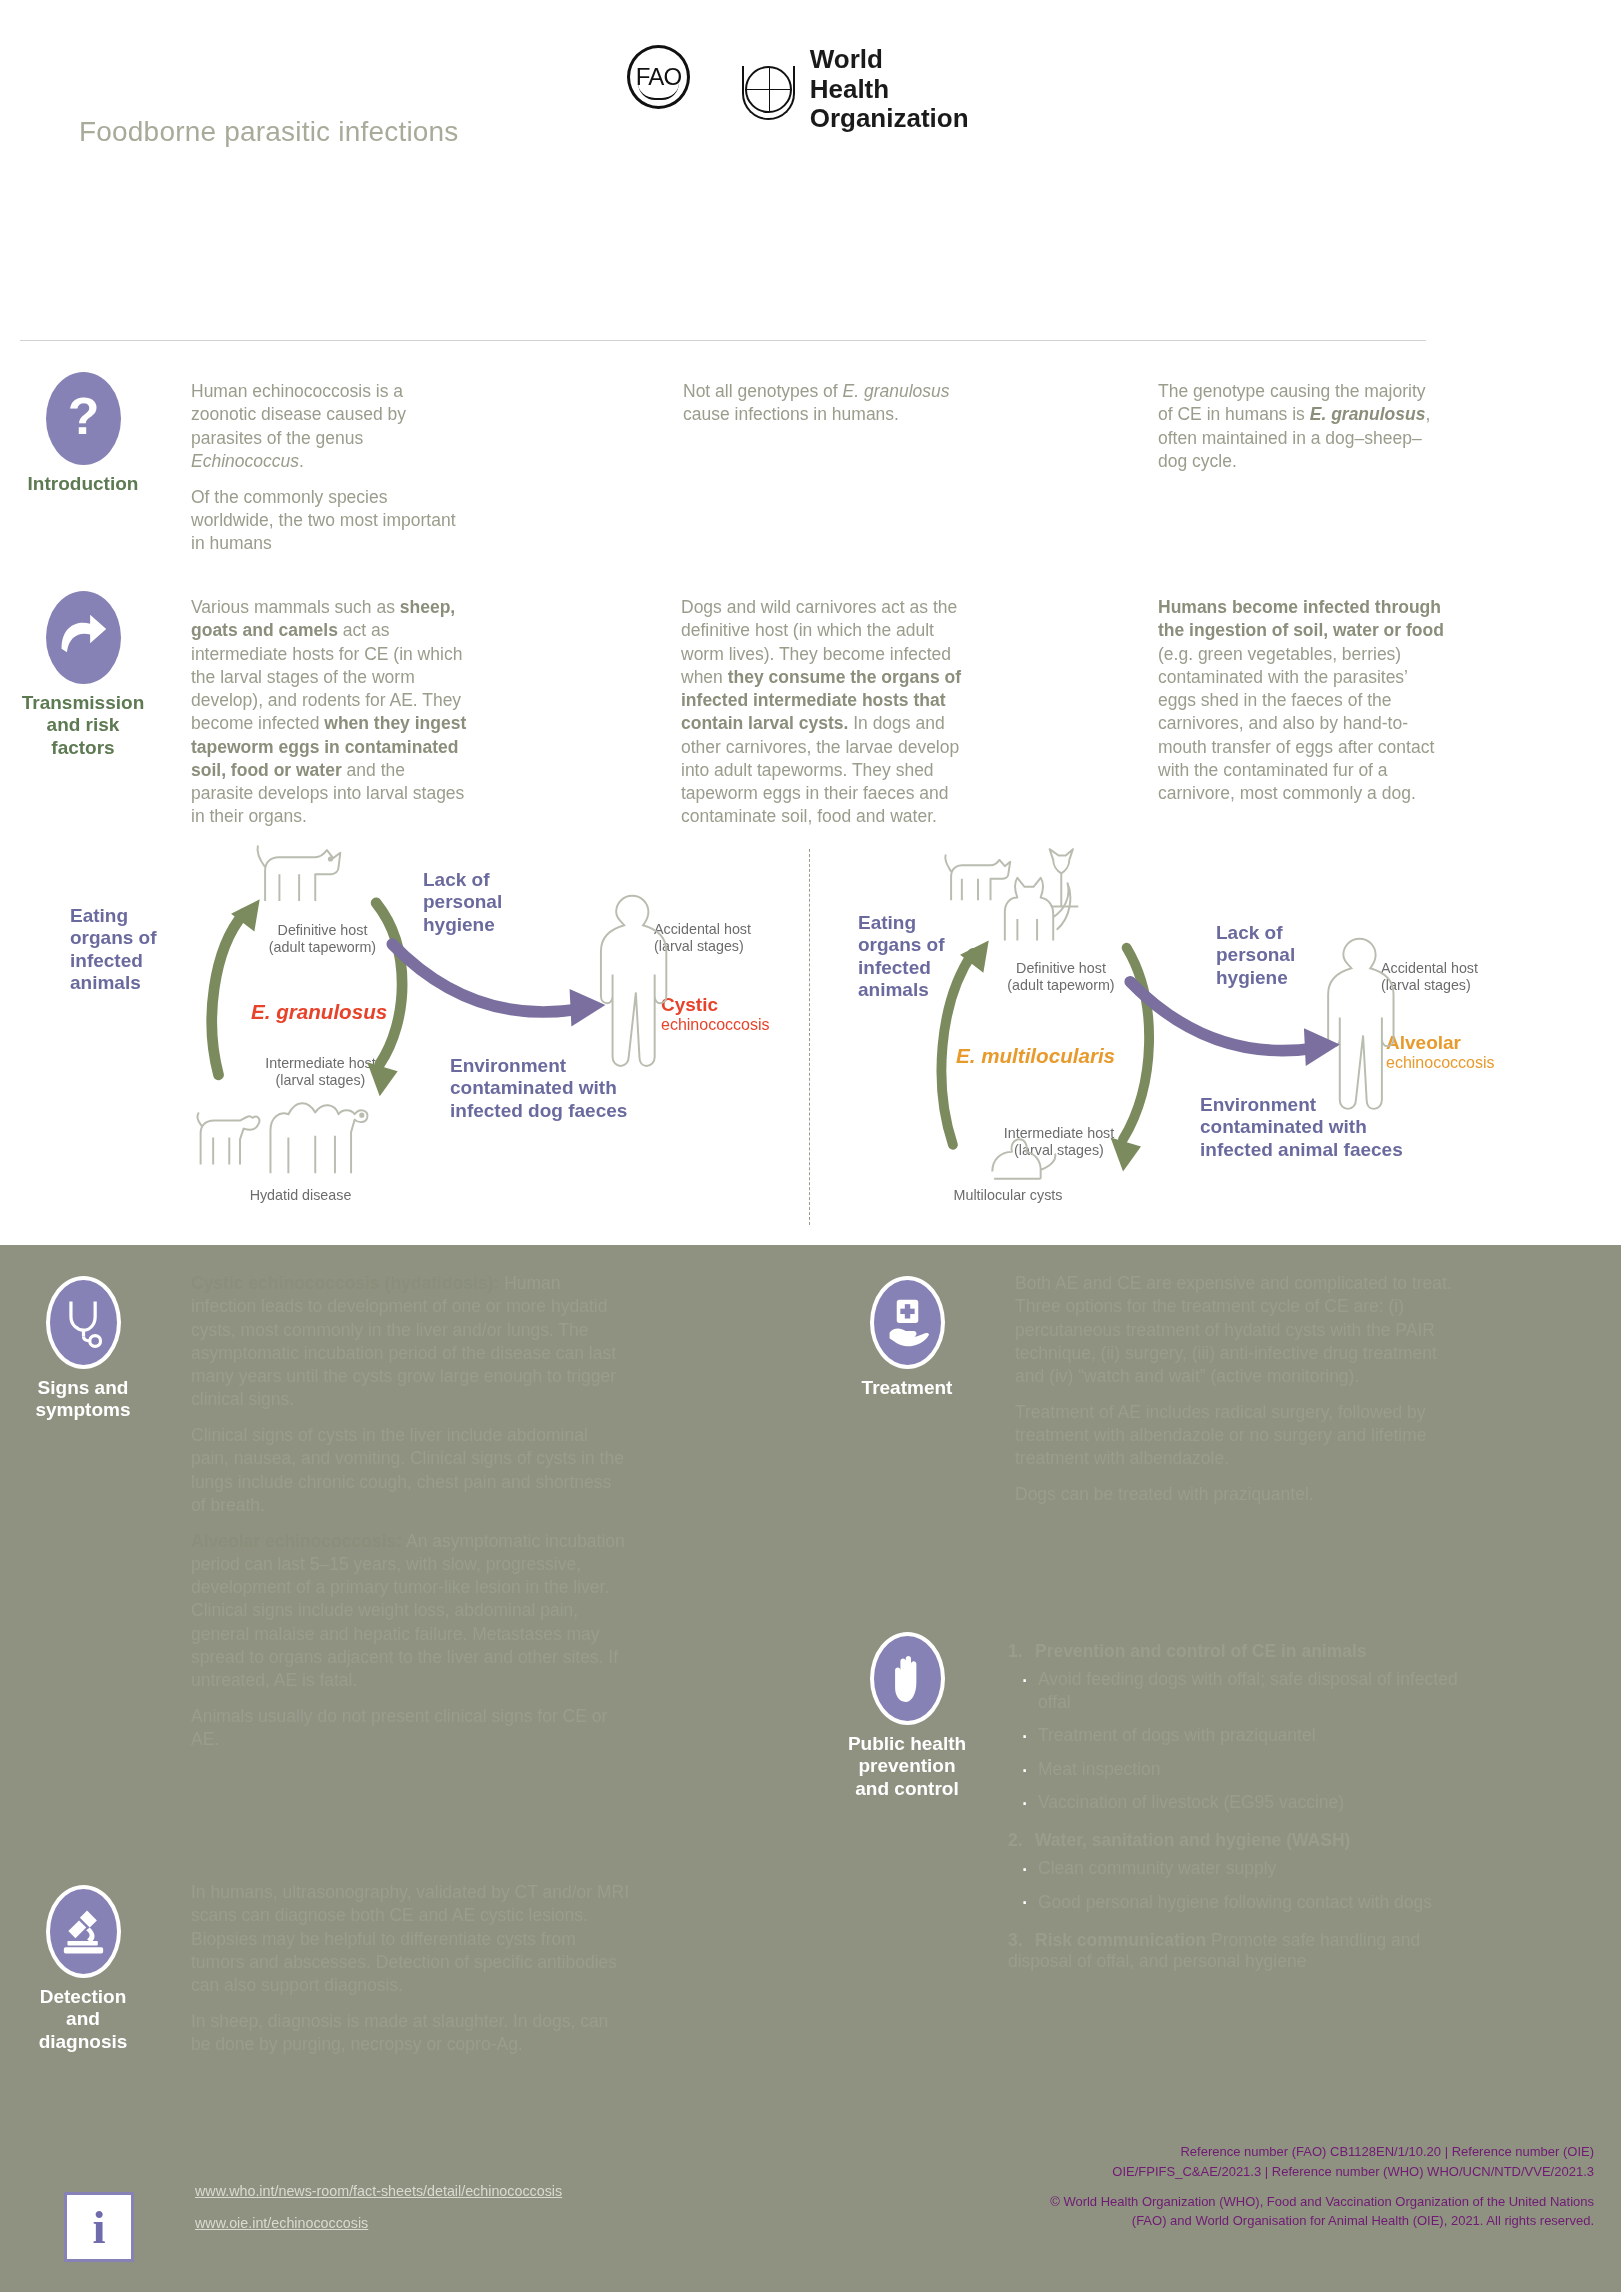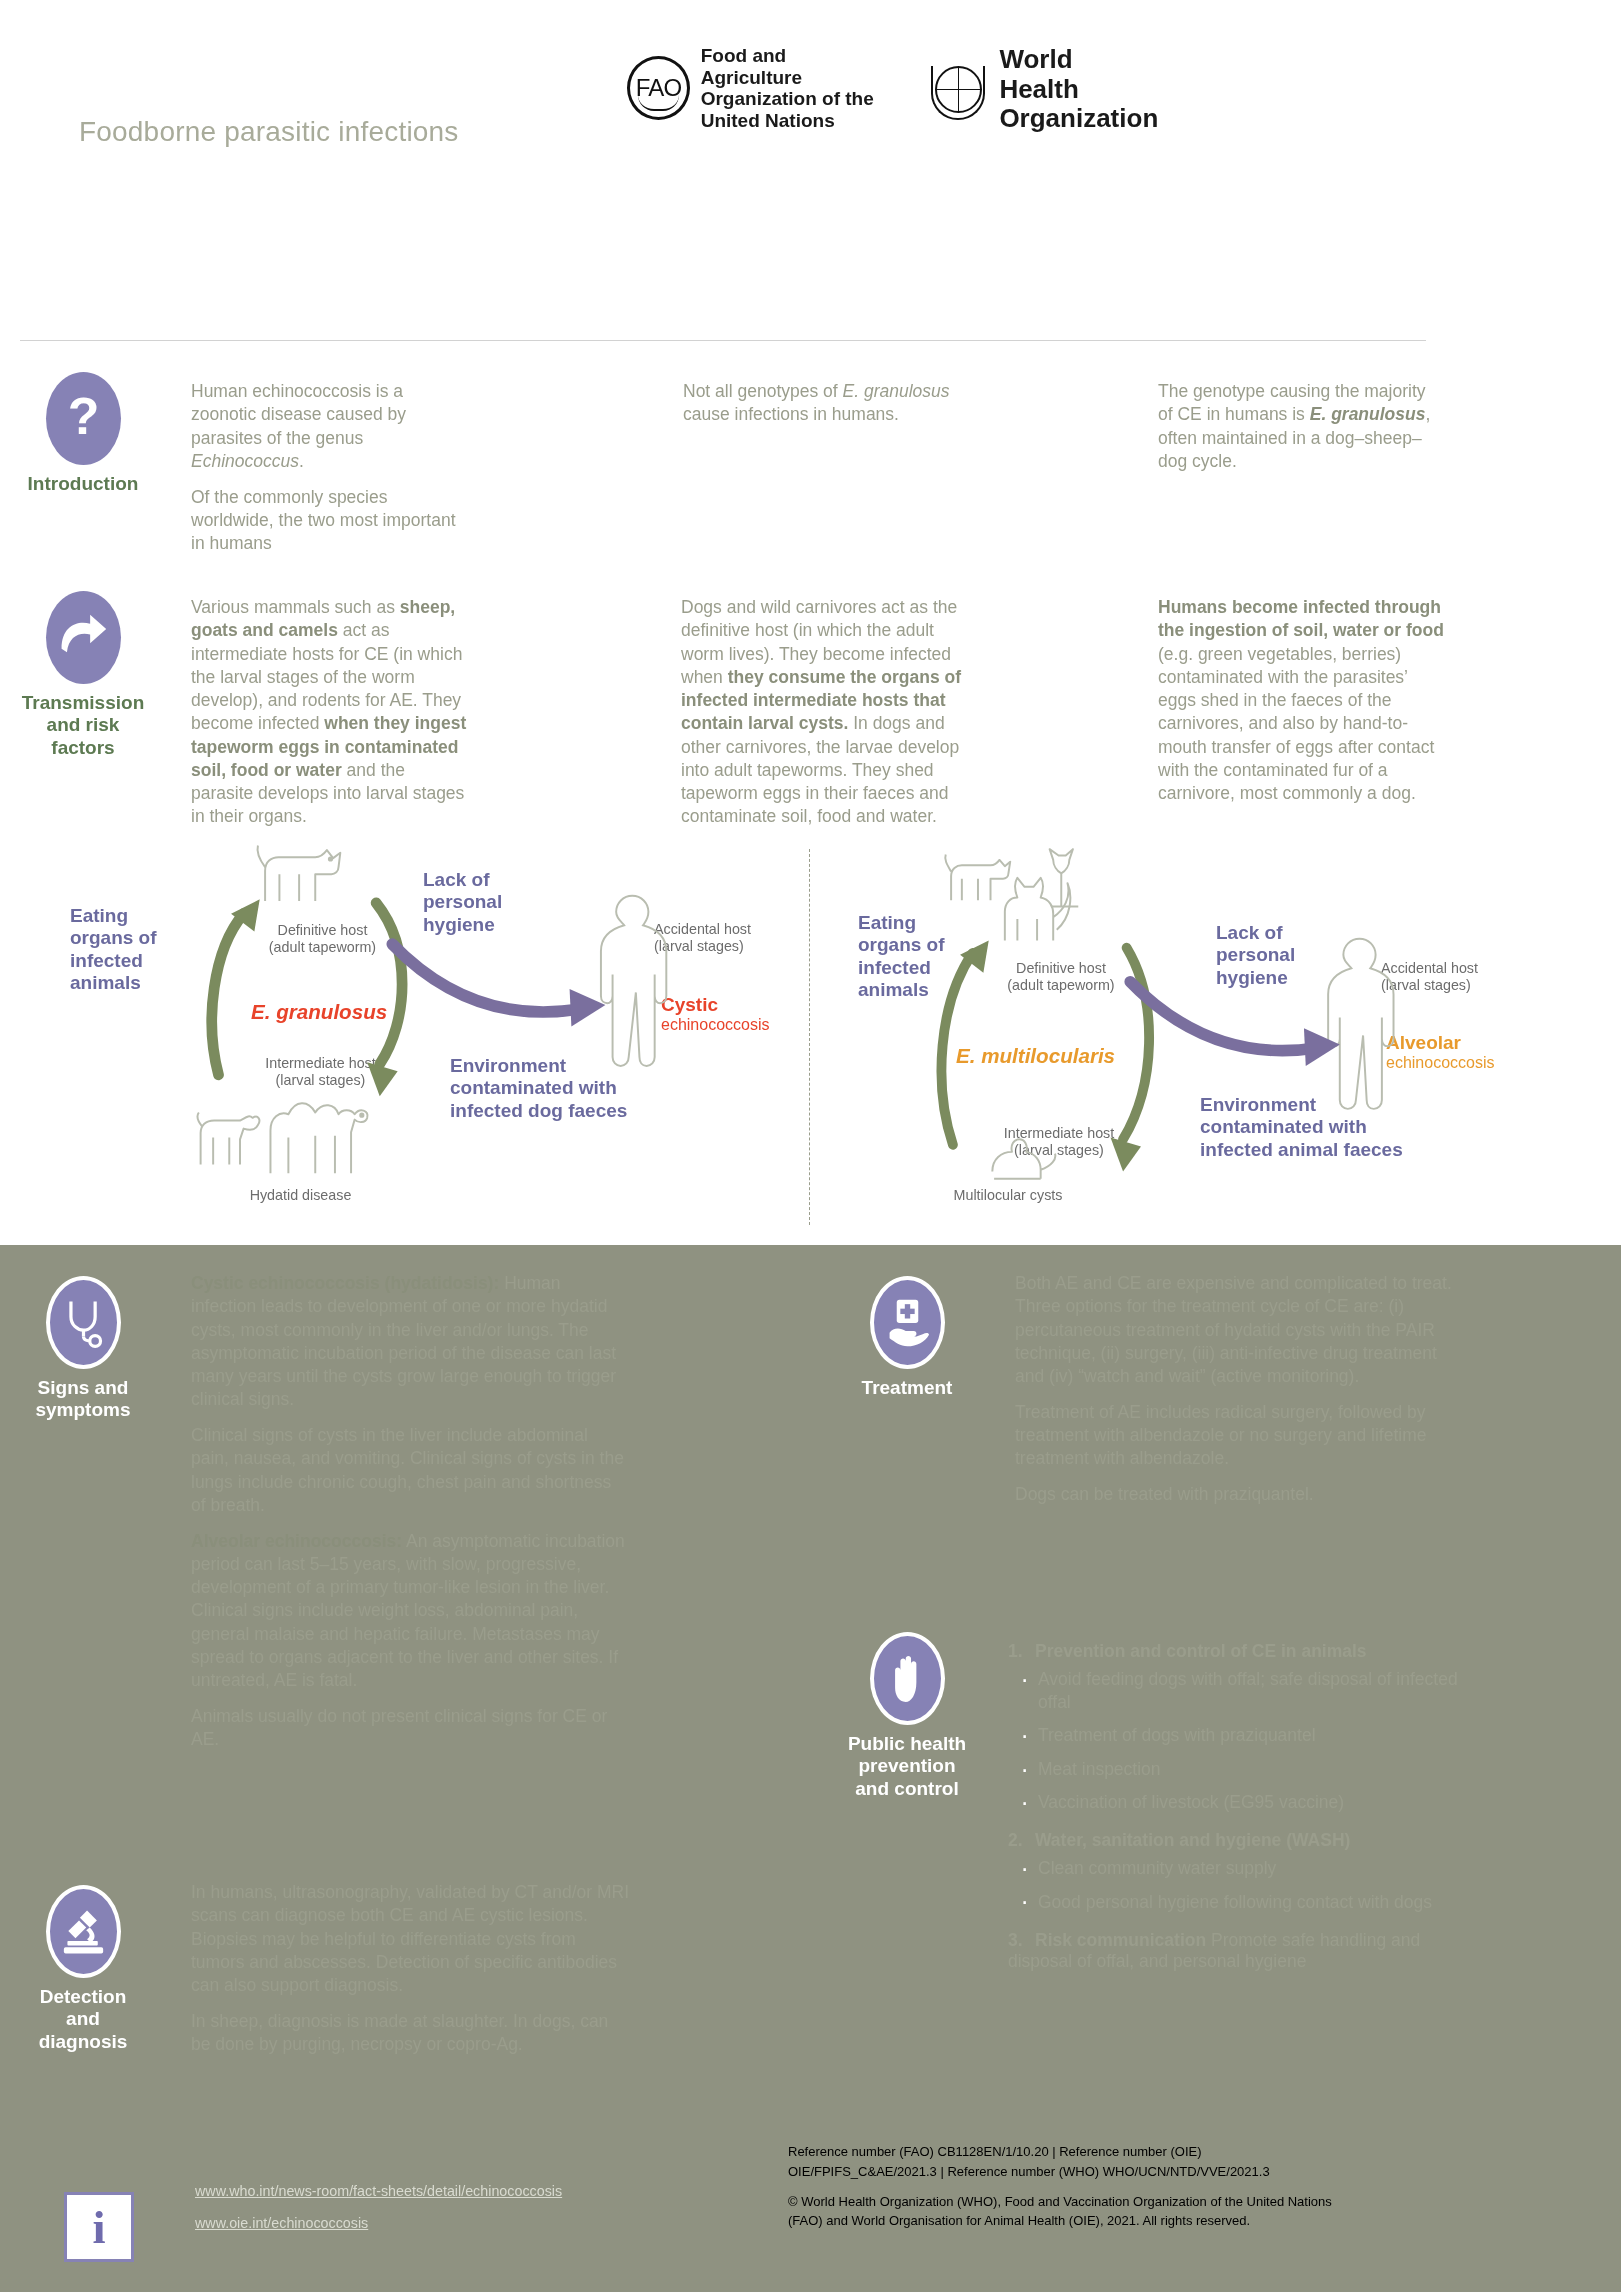--- a/index.html
+++ b/index.html
@@ -146,38 +146,37 @@
   }
   .info-box {
     position: absolute; left: 64px; top: 2192px;
     width: 70px; height: 70px; background: #fff;
     border: 3.6px solid #8682b5;
     display: flex; align-items: center; justify-content: center;
     color: #6f6bad; font-size: 47px; font-weight: bold; font-family: "Liberation Serif", serif;
   }
   .foot-refs {
     position: absolute; left: 788px; top: 2142px; width: 806px;
-    text-align: left; font-size: 13px; color: #000000; line-height: 1.5;
+    text-align: right; font-size: 13px; color: #701a75; line-height: 1.5;
   }
   .foot-refs p { margin-bottom: 10.7px; }
 
   .svgwrap { position: absolute; left: 0; top: 0; width: 1621px; height: 2293px; pointer-events:none;}
 </style>
 </head>
 <body>
 
 <div class="header">
 
   <div class="logos">
 
     <div class="logo">
       <div class="fao-mark">
           <span>FAO</span>
         </div>
-      <div class="logo-text fao-text">Food and Agriculture Organization of the United Nations</div>
     </div>
 
     <div class="logo">
       <div class="who-mark">
         <div class="globe"></div>
           <div class="wreath"></div>
       </div>
       <div class="logo-text who-text">World Health Organization</div>
     </div>
 

